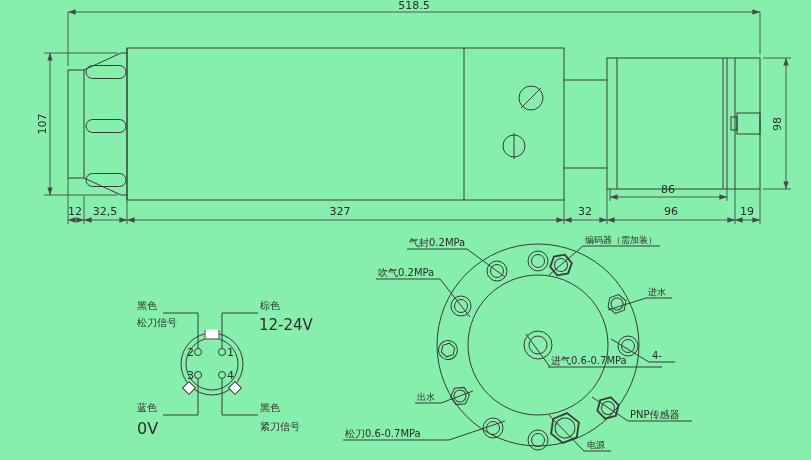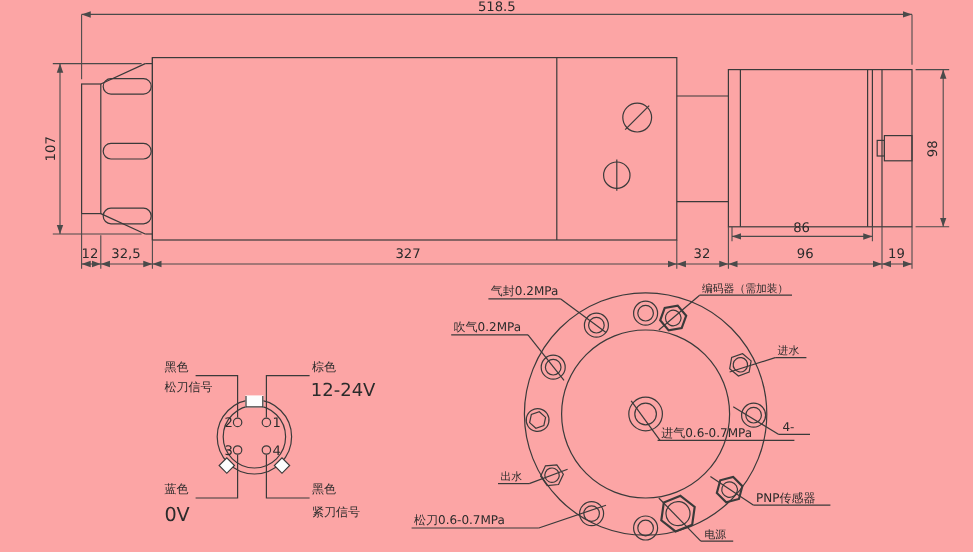--- a/index.html
+++ b/index.html
@@ -1,16 +1,16 @@
 <!DOCTYPE html>
 <html><head>
 <meta charset="utf-8">
 <style>
   html,body{margin:0;padding:0;background:#fff;}
-  #canvas{position:relative;width:811px;height:460px;background:#fca5a5;overflow:hidden;
+  #canvas{position:relative;width:811px;height:460px;background:#86efac;overflow:hidden;
           font-family:"DejaVu Sans","Liberation Sans",sans-serif;}
   svg{display:block;}
   .ln{stroke:#3a3a3a;stroke-width:1;fill:none;}
   .ln2{stroke:#3a3a3a;stroke-width:1.8;fill:none;}
   .dim{stroke:#4a4a4a;stroke-width:0.9;fill:none;}
   text{fill:#2b2b2b;font-family:"DejaVu Sans","Liberation Sans",sans-serif;}
   .t11{font-size:11px;}
   .t10{font-size:10px;}
   .t9{font-size:9px;}
   .t15{font-size:15px;}

